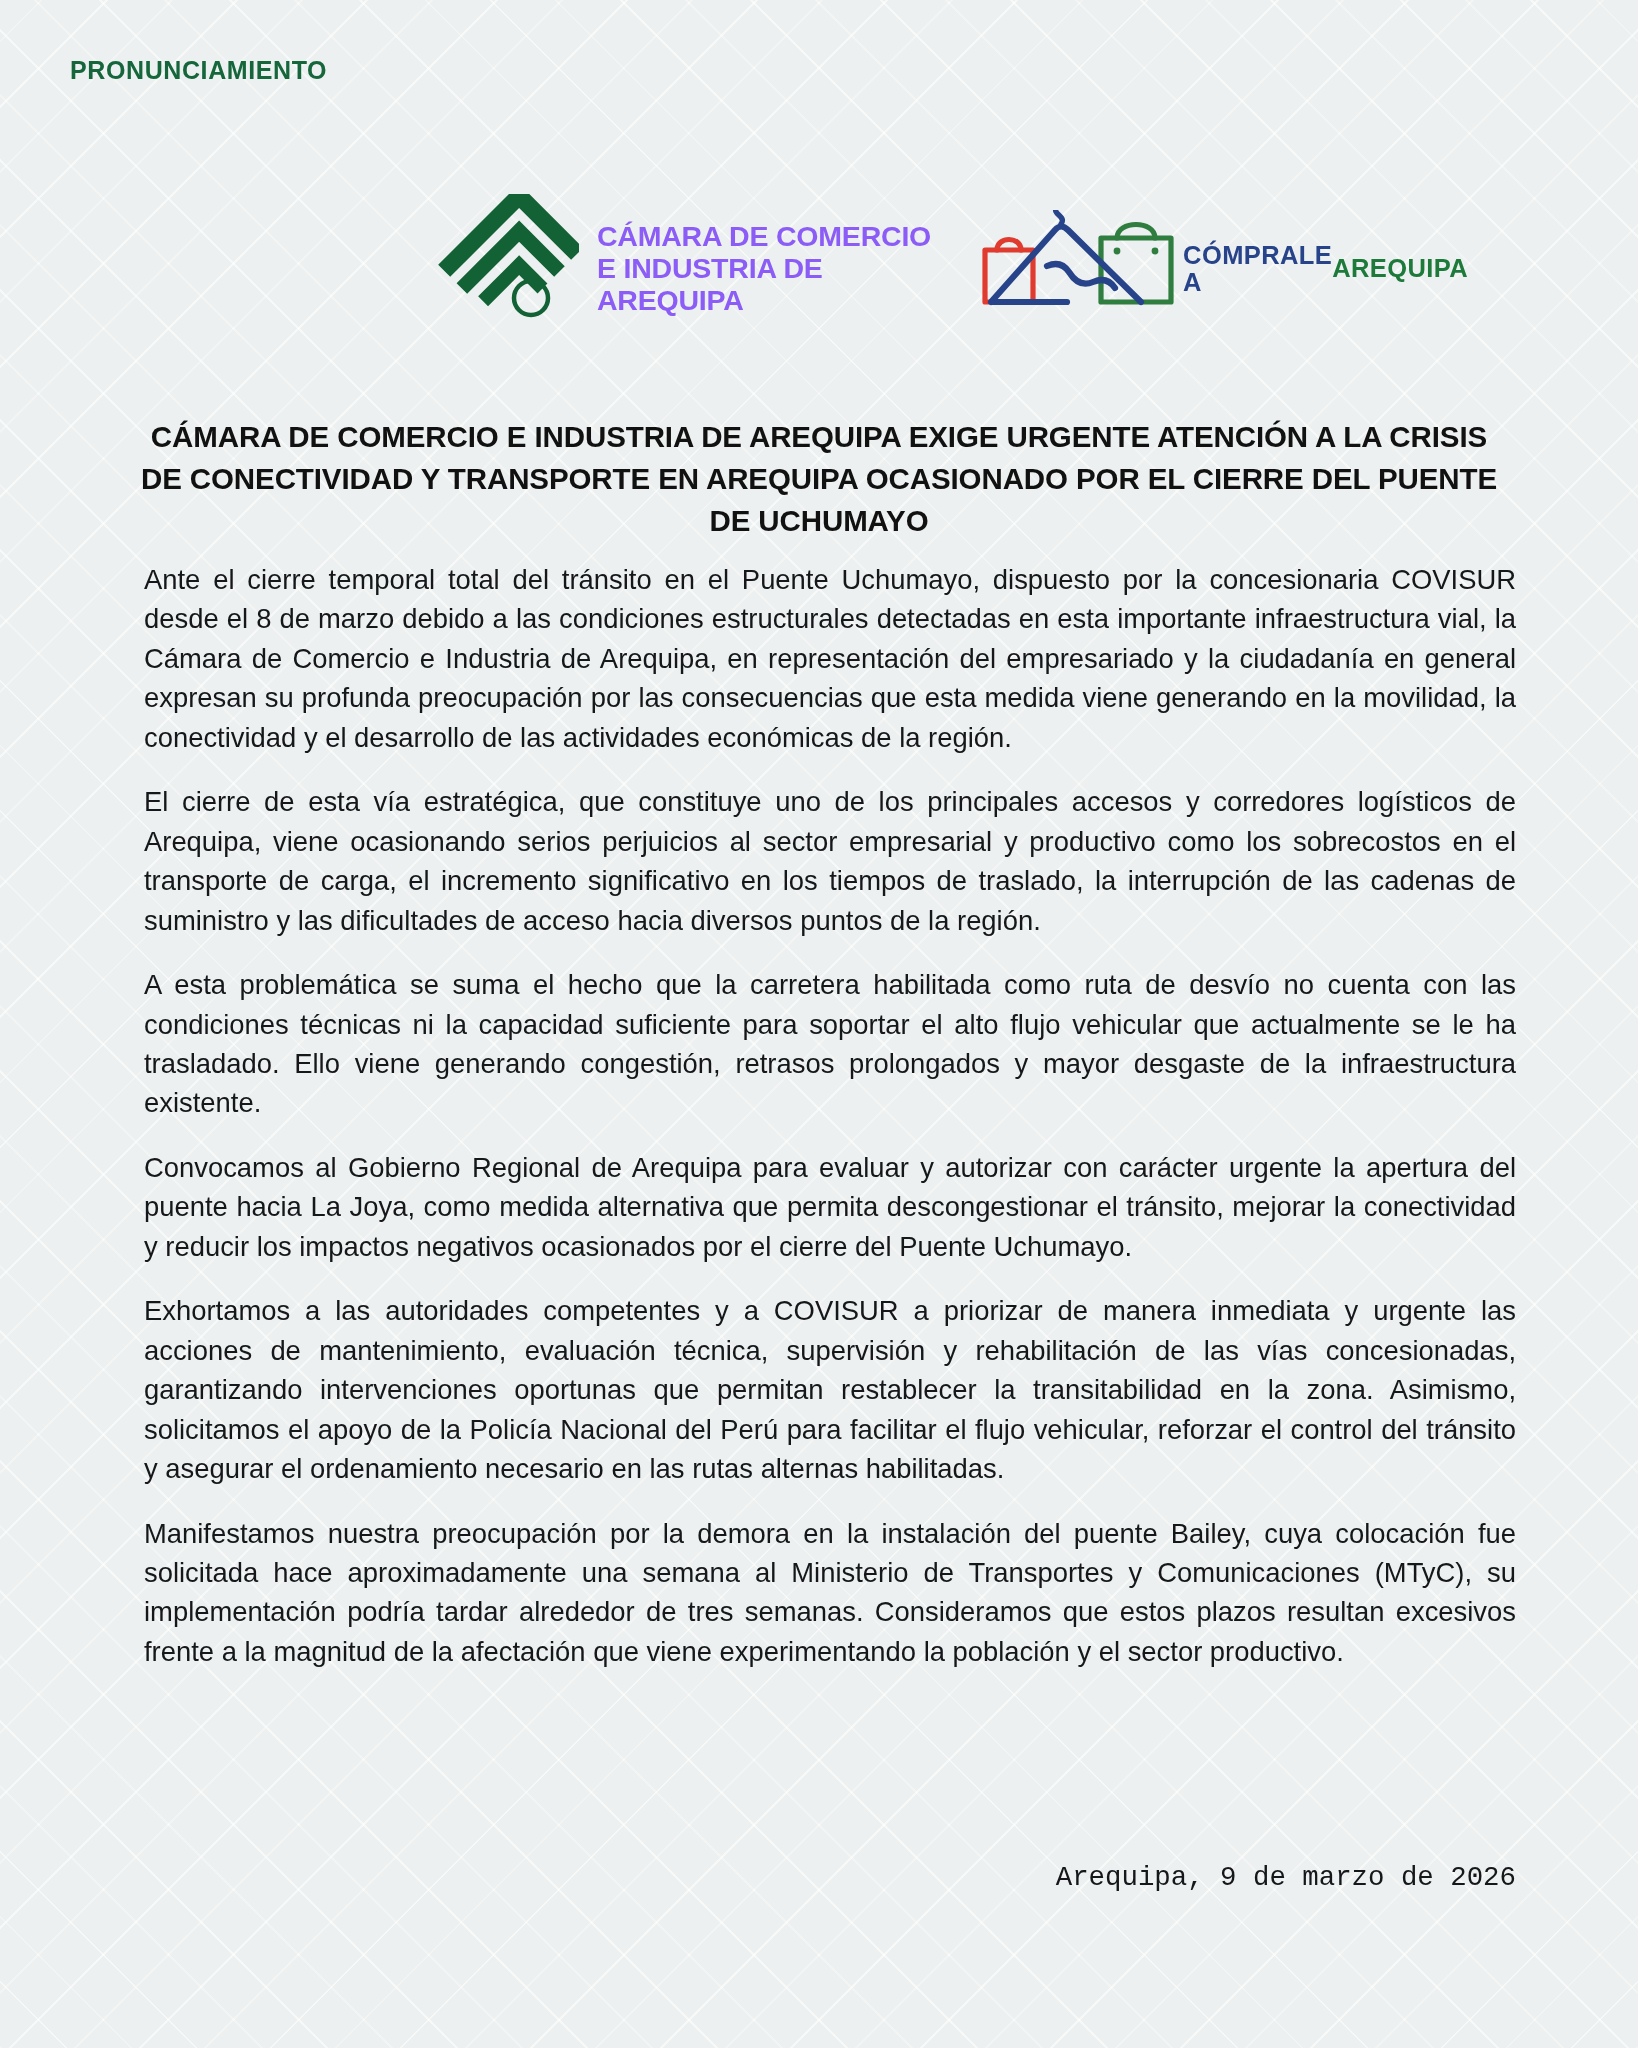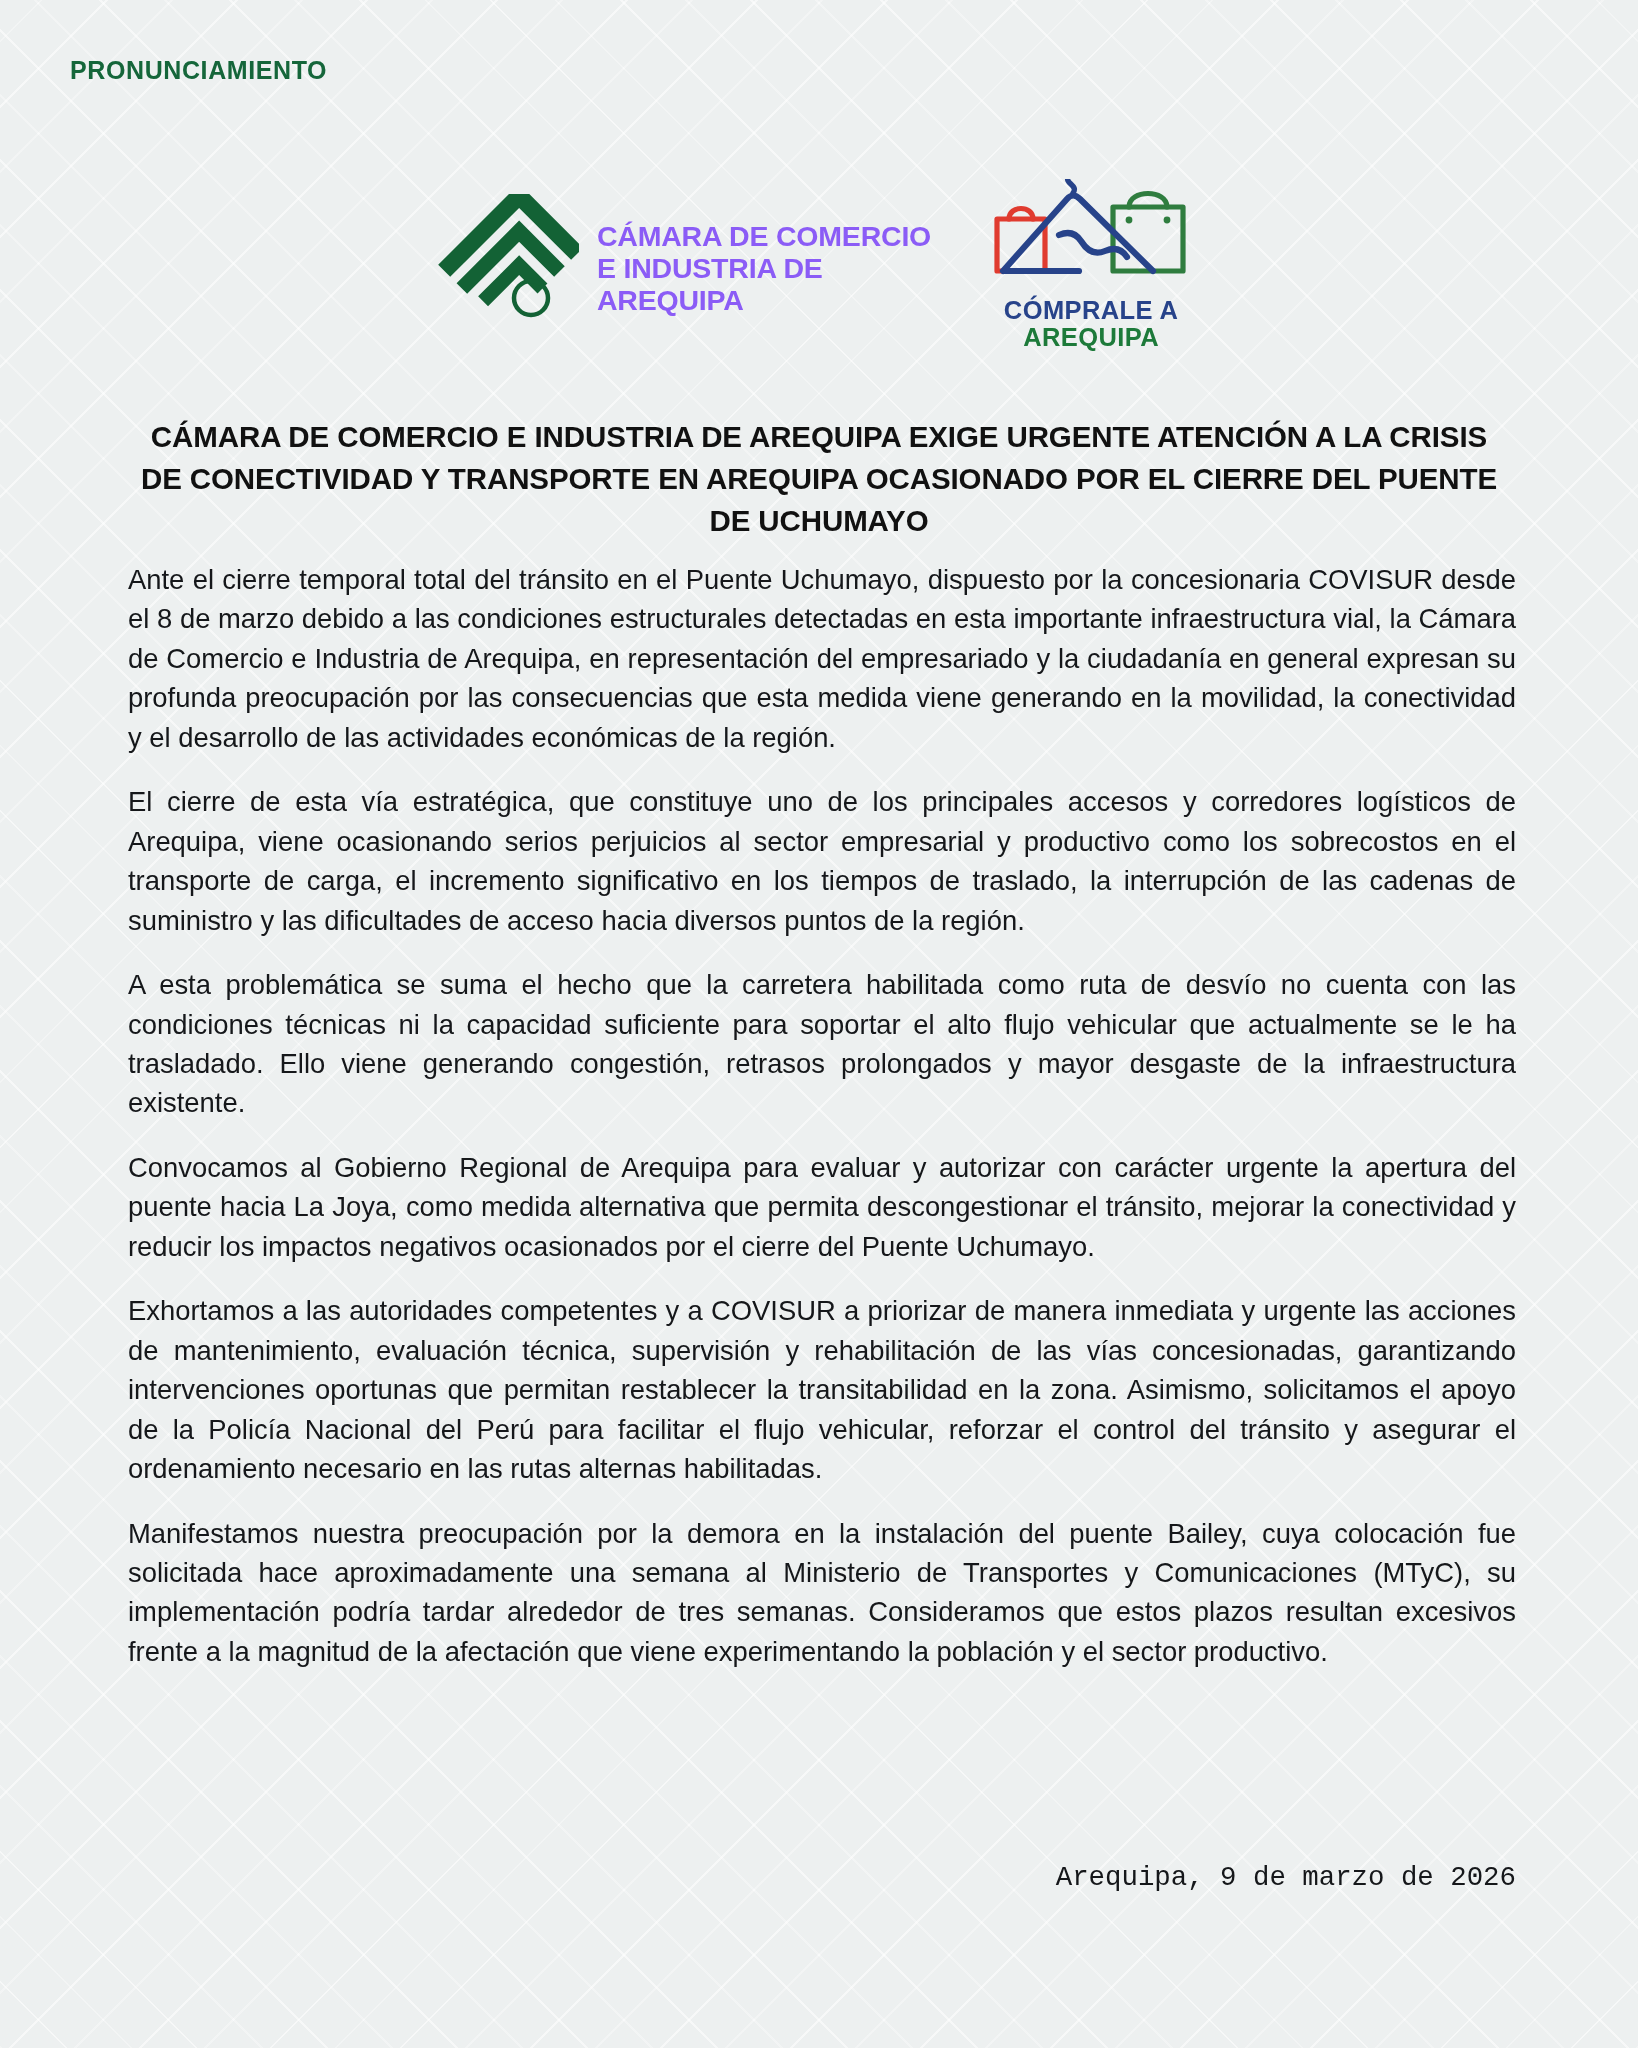--- a/index.html
+++ b/index.html
@@ -93,21 +93,21 @@
     font-family: "Liberation Sans", sans-serif;
     white-space: nowrap;
   }
   .ccia-words div { display: block; }
 
   .compra-lockup {
     width: 232px;
     height: 178px;
     flex: 0 0 auto;
     display: flex;
-    flex-direction: column;
+    flex-direction: row;
     align-items: center;
     justify-content: flex-start;
   }
   .compra-art { width: 208px; height: 116px; display: block; }
   .compra-word1 {
     color: #27438a;
     font-weight: 800;
     font-size: 25.5px;
     letter-spacing: 0.4px;
     line-height: 1.04;
@@ -143,21 +143,21 @@
     left: 128px;
     width: 1388px;
     top: 560px;
     color: #15171a;
     font-size: 27.4px;
     line-height: 1.44;
     text-align: justify;
     font-family: "Liberation Sans", sans-serif;
   }
   .body-copy p {
-    margin: 0 0 25px 0;
+    margin: 0 0 25px 16px;
     text-align: justify;
     text-justify: inter-word;
   }
   .body-copy p:last-of-type { margin-bottom: 0; }
 
   .signoff {
     position: absolute;
     left: 128px;
     width: 1388px;
     top: 1862px;

